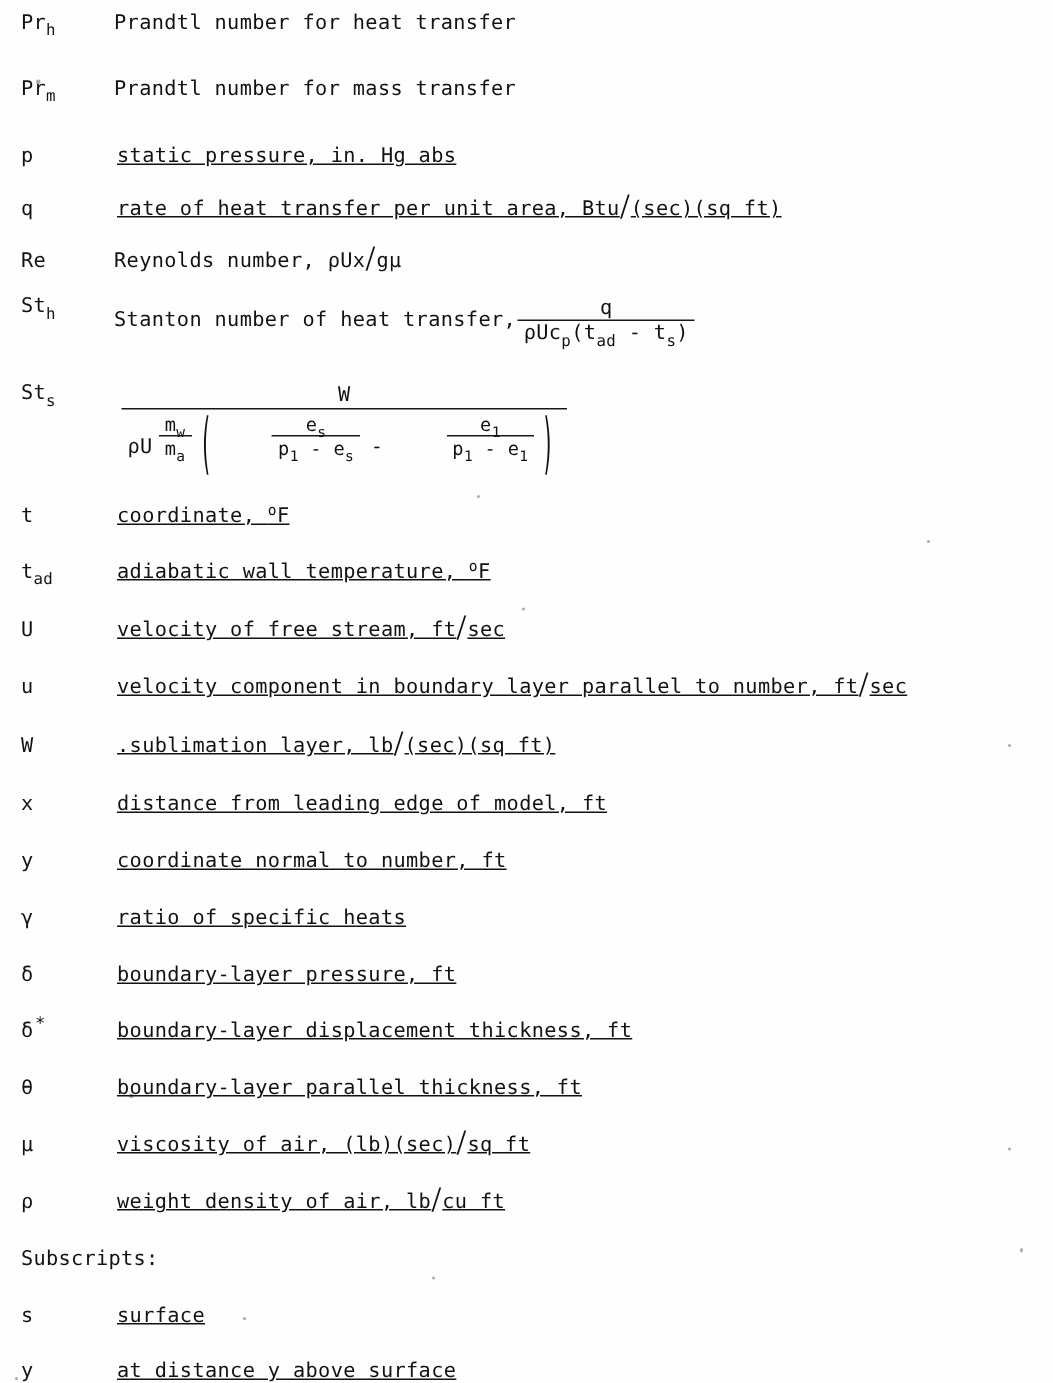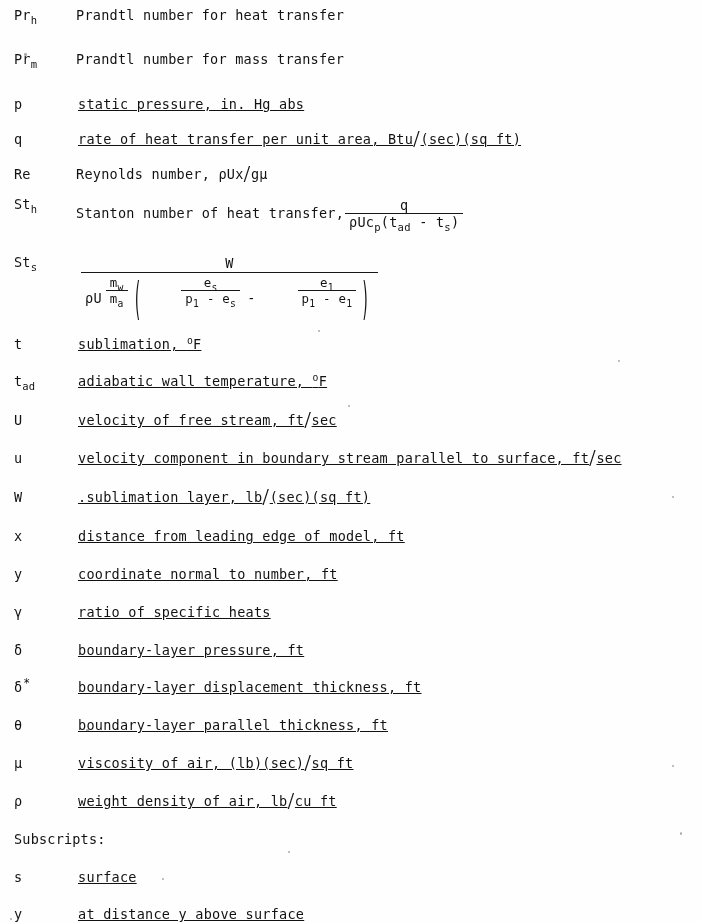--- a/index.html
+++ b/index.html
@@ -209,36 +209,36 @@
             </span>
             <span class="bigparen">)</span>
           </span>
         </span>
       </span>
     </span>
   </div>
 
   <div class="entry" style="top:338px;">
     <span class="sym"><span>t</span></span>
-    <span class="desc ind"><span>sublimation, </span><span class="degsym">o</span><span>F</span></span>
+    <span class="desc ind"><span>coordinate, </span><span class="degsym">o</span><span>F</span></span>
   </div>
 
   <div class="entry" style="top:375px;">
     <span class="sym"><span>t</span><sub>ad</sub></span>
     <span class="desc ind"><span>adiabatic wall temperature, </span><span class="degsym">o</span><span>F</span></span>
   </div>
 
   <div class="entry" style="top:414px;">
     <span class="sym"><span>U</span></span>
     <span class="desc ind"><span>velocity of free stream, ft</span><span class="bigslash">/</span><span>sec</span></span>
   </div>
 
   <div class="entry" style="top:452px;">
     <span class="sym"><span>u</span></span>
-    <span class="desc ind"><span>velocity component in boundary stream parallel to surface, ft</span><span class="bigslash">/</span><span>sec</span></span>
+    <span class="desc ind"><span>velocity component in boundary layer parallel to number, ft</span><span class="bigslash">/</span><span>sec</span></span>
   </div>
 
   <div class="entry" style="top:491px;">
     <span class="sym"><span>W</span></span>
     <span class="desc ind"><span>.sublimation layer, lb</span><span class="bigslash">/</span><span>(sec)(sq ft)</span></span>
   </div>
 
   <div class="entry" style="top:530px;">
     <span class="sym"><span>x</span></span>
     <span class="desc ind">distance from leading edge of model, ft</span>

